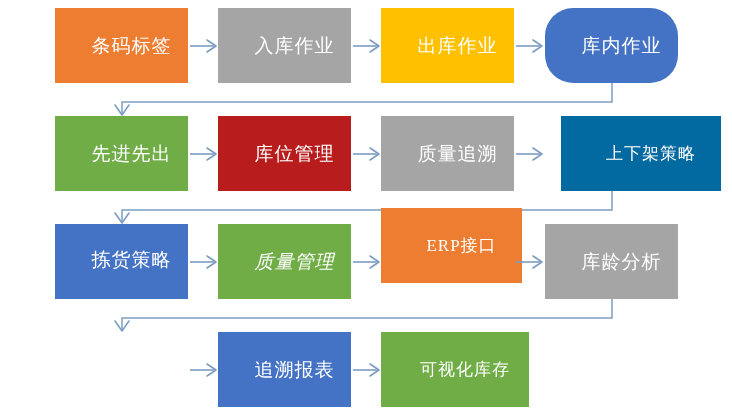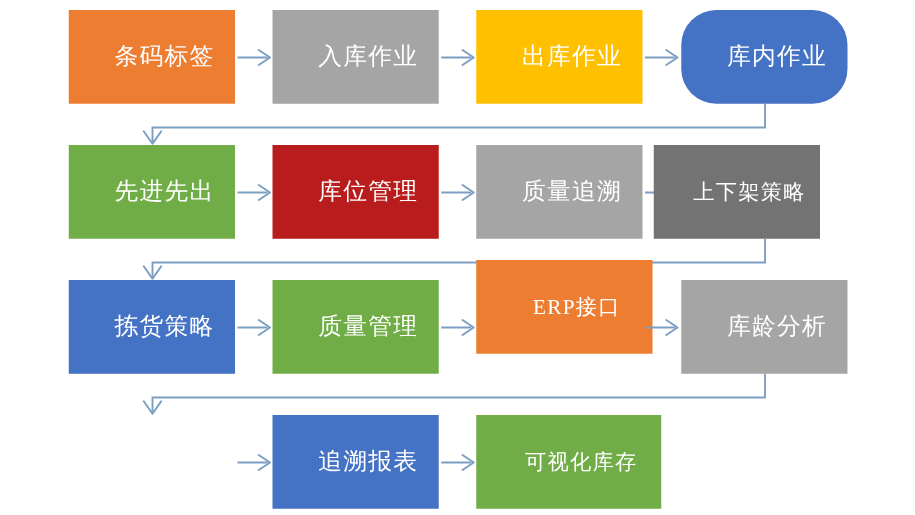--- a/index.html
+++ b/index.html
@@ -86,35 +86,35 @@
         <polyline points="19,2 28,8 19,14" fill="none" stroke="#7C9EC2" stroke-width="1.6" stroke-linecap="round" stroke-linejoin="round"></polyline>
       </svg>
     </div>
     <div class="node" style="left: 381px; top: 116px; width: 133px; height: 75px; background: rgb(165, 165, 165);">质量追溯</div>
     <div class="harrow" style="left: 514px; top: 145.5px; width: 30px;">
       <svg width="30" height="16" viewBox="0 0 30 16">
         <line x1="2" y1="8" x2="26" y2="8" stroke="#7C9EC2" stroke-width="1.6"></line>
         <polyline points="19,2 28,8 19,14" fill="none" stroke="#7C9EC2" stroke-width="1.6" stroke-linecap="round" stroke-linejoin="round"></polyline>
       </svg>
     </div>
-    <div class="node small" style="left: 523px; top: 116px; width: 133px; height: 75px; background: #737373;">上下架策略</div>
+    <div class="node small" style="left: 561px; top: 116px; width: 160px; height: 75px; background: #0369a1;">上下架策略</div>
     <div class="wrap-connector" style="left: 109.5px; top: 191px; width: 514px; height: 35px;">
       <svg width="514" height="35" viewBox="0 0 514 35">
         <path d="M 502 0 L 502 19 L 12 19 L 12 31" fill="none" stroke="#7C9EC2" stroke-width="1.5"></path>
         <polyline points="5,22 12,32 19,22" fill="none" stroke="#7C9EC2" stroke-width="1.6" stroke-linecap="round" stroke-linejoin="round"></polyline>
       </svg>
     </div>
-    <div class="node" style="left: 55px; top: 224px; width: 133px; height: 75px; background: rgb(68, 114, 196);">拣货策略</div>
+    <div class="node" style="left: 55px; top: 224px; width: 133px; height: 75px; background: rgb(68, 114, 196); font-family: Liberation Mono, monospace;">拣货策略</div>
     <div class="harrow" style="left: 188px; top: 253.5px; width: 30px;">
       <svg width="30" height="16" viewBox="0 0 30 16">
         <line x1="2" y1="8" x2="26" y2="8" stroke="#7C9EC2" stroke-width="1.6"></line>
         <polyline points="19,2 28,8 19,14" fill="none" stroke="#7C9EC2" stroke-width="1.6" stroke-linecap="round" stroke-linejoin="round"></polyline>
       </svg>
     </div>
-    <div class="node" style="left: 218px; top: 224px; width: 133px; height: 75px; background: rgb(112, 173, 71);">质量管理</div>
+    <div class="node" style="left: 218px; top: 224px; width: 133px; height: 75px; background: rgb(112, 173, 71); font-style: italic;">质量管理</div>
     <div class="harrow" style="left: 351px; top: 253.5px; width: 30px;">
       <svg width="30" height="16" viewBox="0 0 30 16">
         <line x1="2" y1="8" x2="26" y2="8" stroke="#7C9EC2" stroke-width="1.6"></line>
         <polyline points="19,2 28,8 19,14" fill="none" stroke="#7C9EC2" stroke-width="1.6" stroke-linecap="round" stroke-linejoin="round"></polyline>
       </svg>
     </div>
     <div class="node small" style="left: 381px; top: 208px; width: 141px; height: 75px; background: rgb(237, 125, 49); font-family: Liberation Serif, serif;">ERP接口</div>
     <div class="harrow" style="left: 514px; top: 253.5px; width: 30px;">
       <svg width="30" height="16" viewBox="0 0 30 16">
         <line x1="2" y1="8" x2="26" y2="8" stroke="#7C9EC2" stroke-width="1.6"></line>

